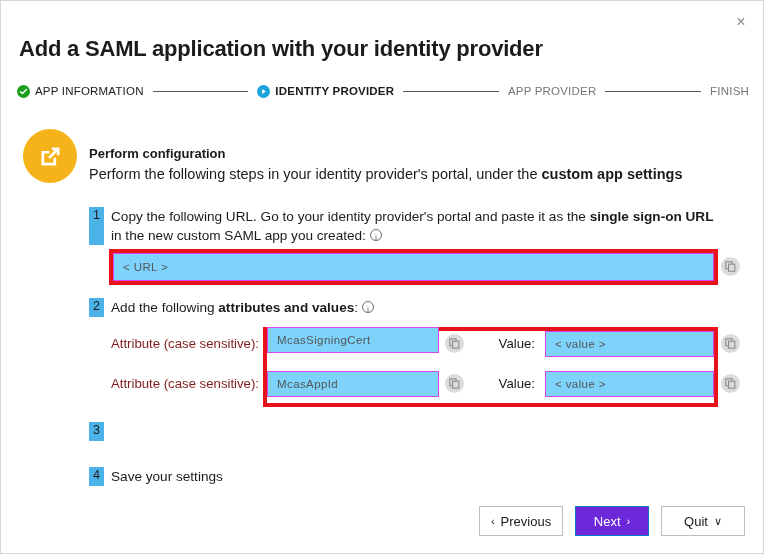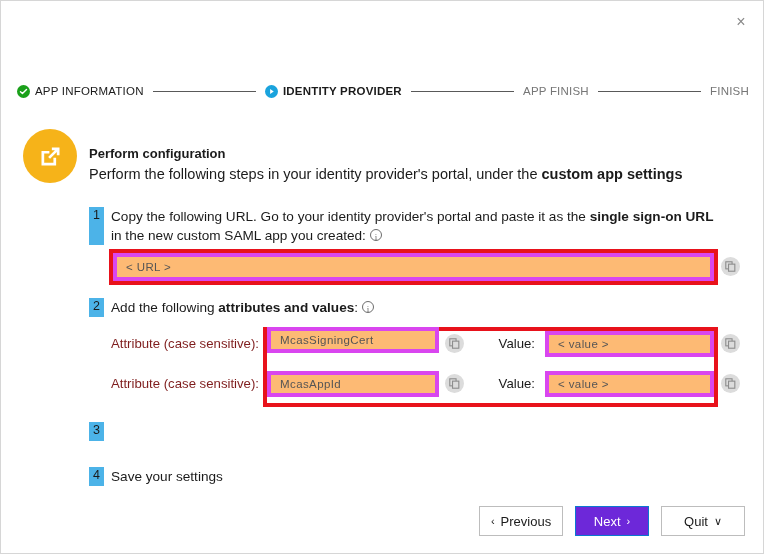--- a/index.html
+++ b/index.html
@@ -96,21 +96,21 @@
   }
 
   
   .redbox { position: absolute; border: 4px solid #e8121b; }
   #redbox-url  { left: 108px; top: 248px; width: 609px; height: 36px; }
   #redbox-attr { left: 262px; top: 326px; width: 455px; height: 80px; }
 
   
   .txtfield {
     position: absolute;
-    background: #fdba74; border: 4px solid #d946ef;
+    background: #7dd3fc; border: 1px solid #d946ef;
     font-size: 11.5px; color: #555555;
     display: flex; align-items: center;
     padding-left: 9px; letter-spacing: 0.4px;
   }
   #url-input  { left: 112px; top: 252px; width: 601px; height: 28px; }
   #attr-input-0 { left: 266px; top: 326px; width: 172px; height: 26px; }
   #attr-input-1 { left: 266px; top: 370px; width: 172px; height: 26px; }
   #val-input-0  { left: 544px; top: 330px; width: 169px; height: 26px; }
   #val-input-1  { left: 544px; top: 370px; width: 169px; height: 26px; }
 
@@ -154,20 +154,21 @@
   .btn.primary { background: #6d28d9; border-color: #0b78d0; color: #ffffff; min-width: 74px; }
   .btn .chev { font-size: 11px; }
 </style>
 </head>
 <body>
 
 <div class="dialog">
 
   <button class="close-btn">×</button>
 
+  <div class="title">Add a SAML application with your identity provider</div>
 
   <div class="stepper">
     <div class="step done">
       <span class="step-dot green">
         <svg width="9" height="9" viewBox="0 0 12 12">
             <path d="M2 6.3 L4.6 8.8 L10 3.2" stroke="#ffffff" stroke-width="1.9" fill="none" stroke-linecap="round" stroke-linejoin="round"></path>
           </svg>
       </span>
       <span class="step-label">APP INFORMATION</span>
     </div>
@@ -175,21 +176,21 @@
     <div class="step current">
       <span class="step-dot blue">
         <svg width="9" height="9" viewBox="0 0 12 12">
             <path d="M4.2 2.8 L9 6 L4.2 9.2 Z" fill="#ffffff"></path>
           </svg>
       </span>
       <span class="step-label">IDENTITY PROVIDER</span>
     </div>
     <div class="connector"></div>
     <div class="step todo">
-      <span class="step-label">APP FINISH</span>
+      <span class="step-label">APP PROVIDER</span>
     </div>
     <div class="connector"></div>
     <div class="step todo">
       <span class="step-label">FINISH</span>
     </div>
   </div>
 
   <div class="ext-icon">
     <svg width="27" height="27" viewBox="0 0 24 24">
       <path d="M4 7 h7 v2.4 H6.4 v8.2 h8.2 V13 H17 v7 H4 Z" fill="#ffffff"></path>

